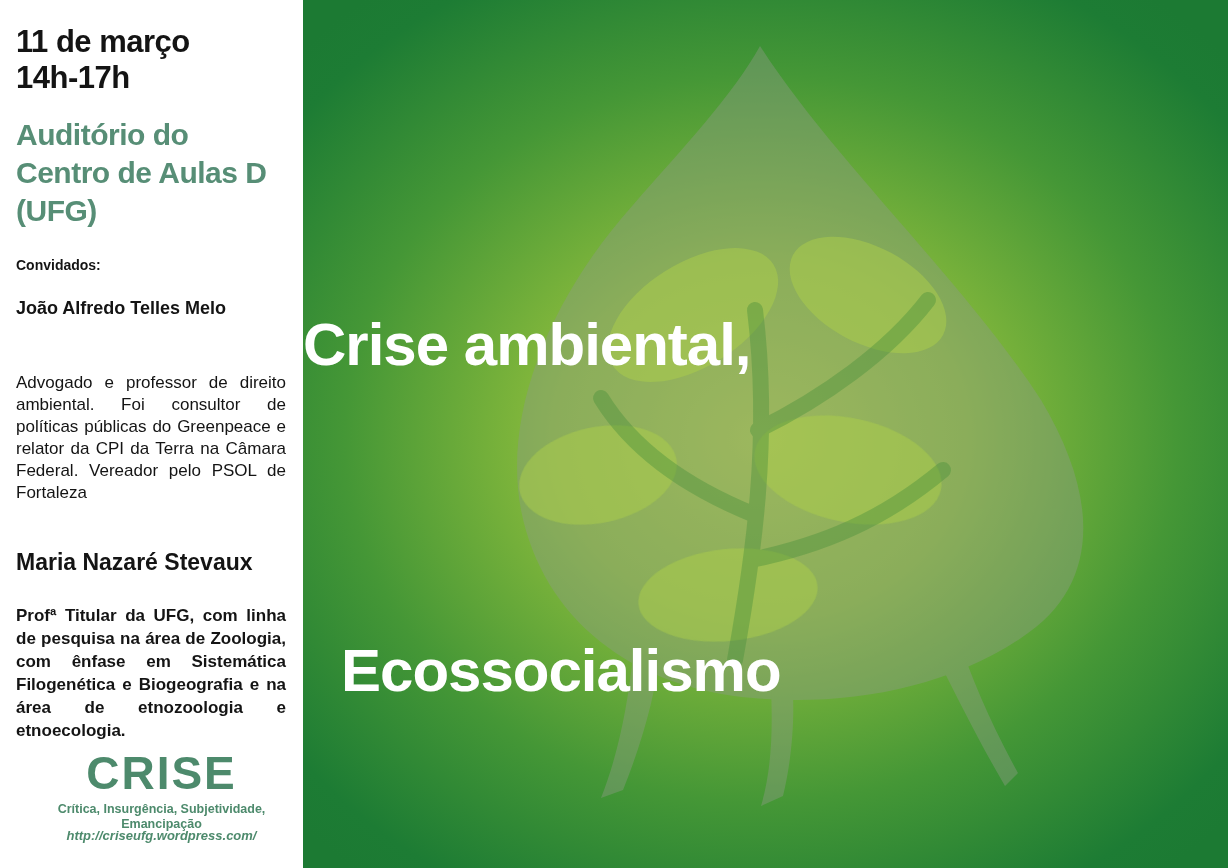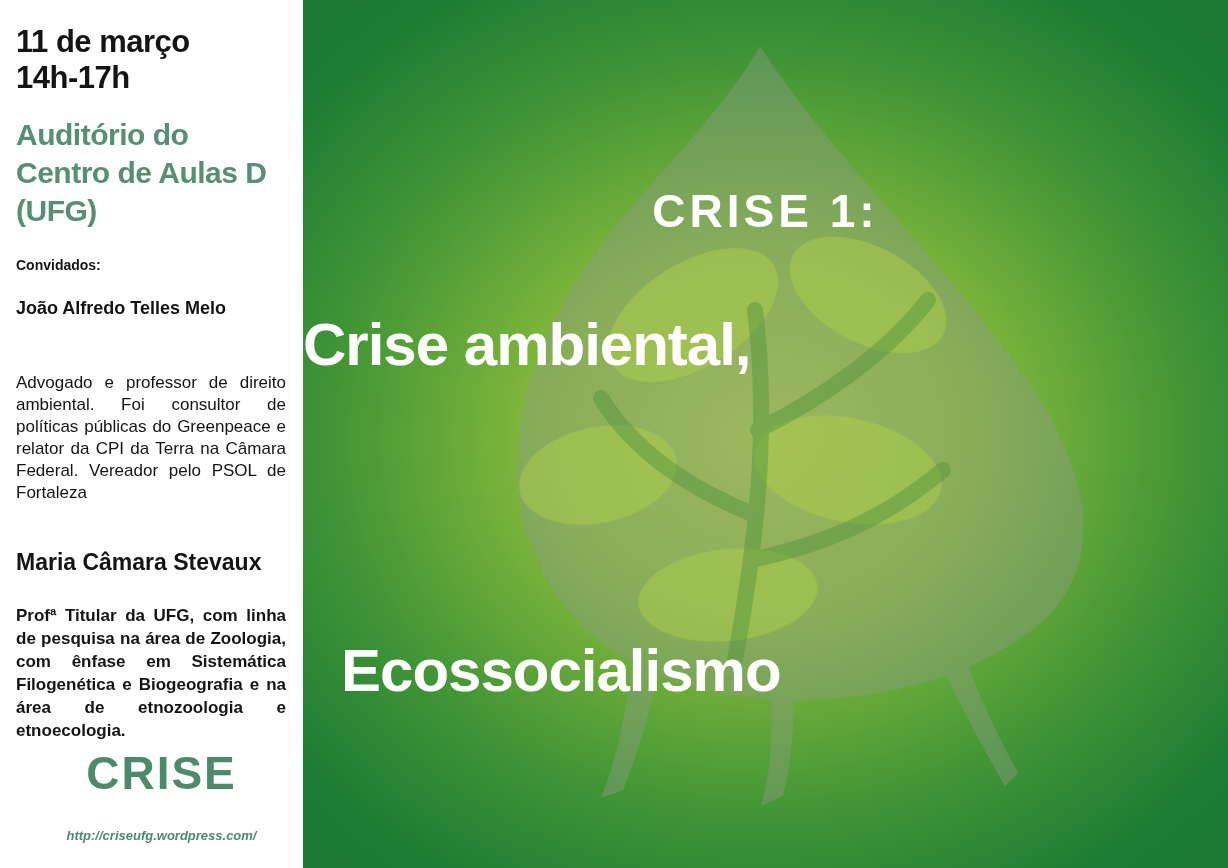--- a/index.html
+++ b/index.html
@@ -84,23 +84,24 @@
 
   <div class="info-panel">
     <div class="date-block">11 de março
 14h-17h</div>
     <div class="venue-block">Auditório do
 Centro de Aulas D
 (UFG)</div>
     <div class="guests-label">Convidados:</div>
     <div class="guest1-name">João Alfredo Telles Melo</div>
     <div class="guest1-bio">Advogado e professor de direito ambiental. Foi consultor de políticas públicas do Greenpeace e relator da CPI da Terra na Câmara Federal. Vereador pelo PSOL de Fortaleza</div>
-    <div class="guest2-name">Maria Câmara Stevaux</div>
+    <div class="guest2-name">Maria Nazaré Stevaux</div>
     <div class="guest2-bio">Profª Titular da UFG, com linha de pesquisa na área de Zoologia, com ênfase em Sistemática Filogenética e Biogeografia e na área de etnozoologia e etnoecologia.</div>
     <div class="brand-block brand-logo">CRISE</div>
+    <div class="brand-block brand-tagline">Crítica, Insurgência, Subjetividade, Emancipação</div>
     <div class="brand-block brand-url">http://criseufg.wordpress.com/</div>
   </div>
 
   <div class="title-panel">
 
     <svg class="watermark" viewBox="0 0 925 868">
 
       <g opacity="0.42">
         <path fill="#8D9C85" d="M457,46
           C530,160 660,280 738,400
@@ -123,18 +124,17 @@
       </g>
 
       <g opacity="0.4" fill="none" stroke="#47903B" stroke-width="16" stroke-linecap="round">
         <path d="M432,660 C450,560 468,440 452,310"></path>
         <path d="M455,430 C520,398 585,352 625,300"></path>
         <path d="M452,515 C385,488 330,450 298,398"></path>
         <path d="M448,560 C520,545 580,520 640,470"></path>
       </g>
     </svg>
 
-    <div class="kicker">CRISE 1:</div>
     <div class="title-line title-line-1">Crise ambiental,</div>
     <div class="title-line title-line-3">Ecossocialismo</div>
   </div>
 
 </div>
 
 </body></html>

